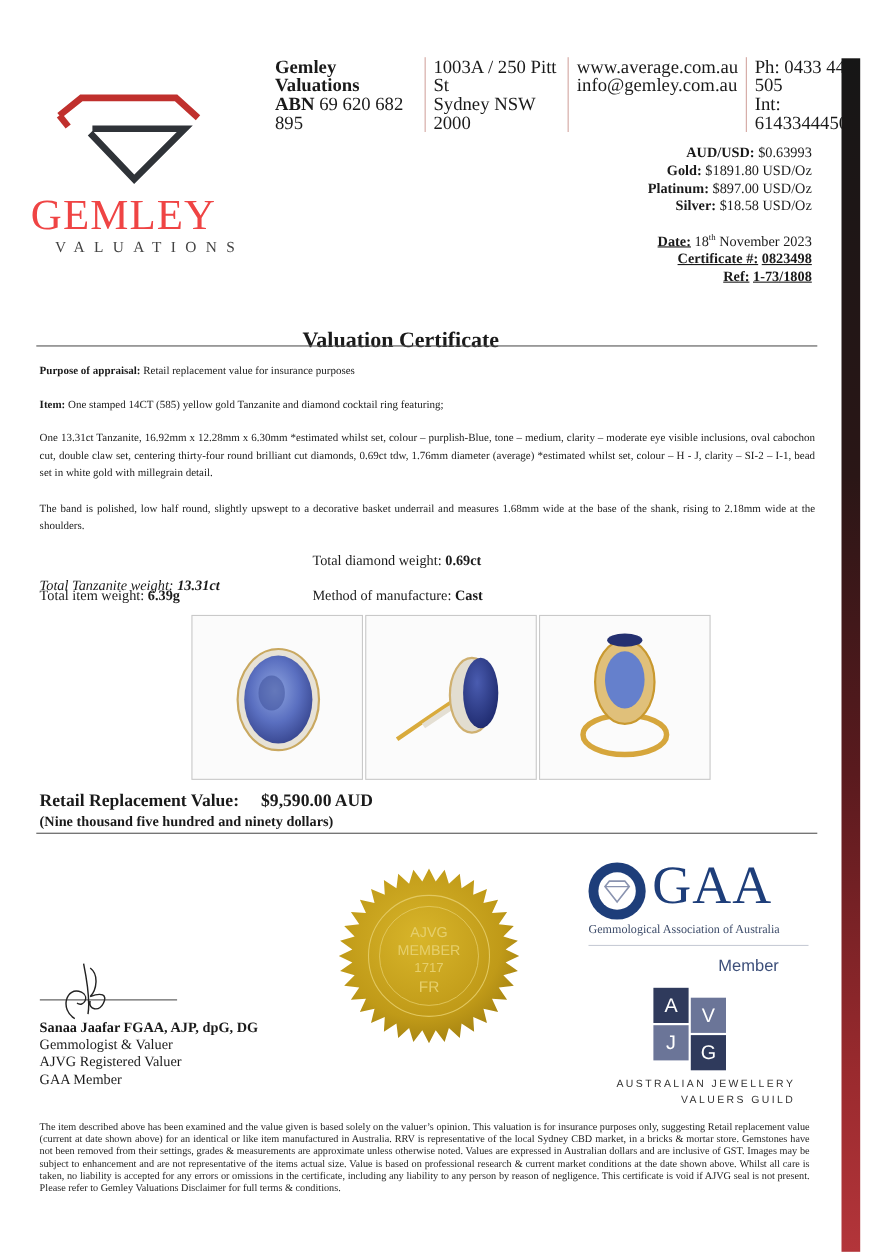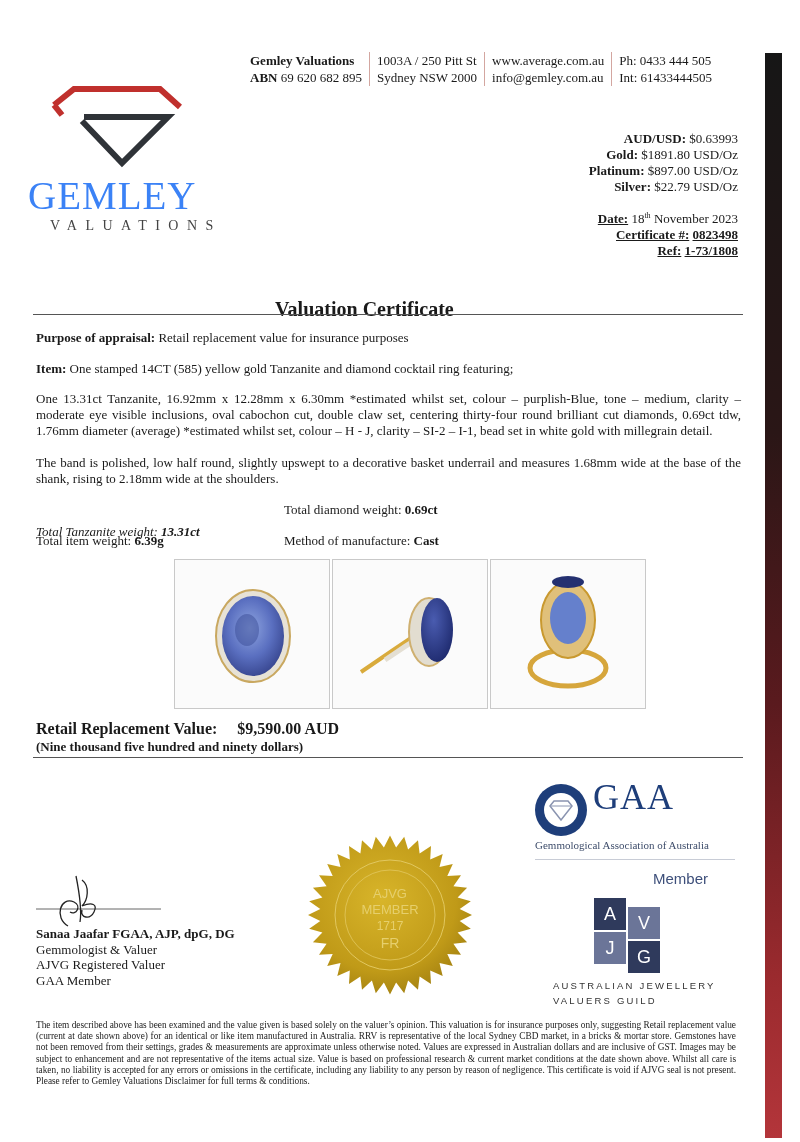--- a/index.html
+++ b/index.html
@@ -1,65 +1,65 @@
 <!DOCTYPE html>
 <html><head>
 <meta charset="utf-8">
 <style>
   html, body { margin:0; padding:0; }
   body { width:800px; height:1142px; background:#ffffff; position:relative; overflow:hidden;
          font-family:"Liberation Serif", "DejaVu Serif", serif; color:#1a1a1a; }
   .abs { position:absolute; }
   
-  .contact { top:52px; left:250px; display:flex; font-size:13px; line-height:17px; }
+  .contact { top:52px; left:250px; display:flex; font-size:17px; line-height:17px; }
   .contact .col { padding:0 7px; }
   .contact .col + .col { border-left:1.5px solid #d3a6a0; }
   .contact .col:first-child { padding-left:0; }
   .contact b { font-weight:bold; }
   
   .logo { top:85px; left:22px; width:220px; }
   .logo svg { display:block; margin-left:26px; }
-  .logo .brand { font-size:39px; color:#3b82f6; letter-spacing:1px; margin-top:6px; margin-left:6px; line-height:40px; }
+  .logo .brand { font-size:39px; color:#ef4444; letter-spacing:1px; margin-top:6px; margin-left:6px; line-height:40px; }
   .logo .sub { font-size:14px; color:#444; letter-spacing:8.5px; margin-left:28px; margin-top:2px; }
   
   .rates { top:131px; right:62px; text-align:right; font-size:13px; line-height:16px; }
   .rates b { font-weight:bold;text-align:center; }
   .dateblk { top:208px; right:62px; text-align:right; font-size:13px; line-height:16px; }
   .dateblk b { font-weight:bold;text-decoration:underline; }
   sup { font-size:8px; }
   
   .sidebar { top:53px; left:765px; width:17px; height:1085px;
              background:linear-gradient(to bottom,#161616 0%,#2a1616 35%,#5a1a1e 60%,#9a2a2e 85%,#b3353a 100%); }
   
   .title { top:298px; left:275px; font-size:20px; font-weight:bold; }
   .rule { left:33px; width:710px; height:0; border-top:1.5px solid #555; }
-  .body-text { left:36px; width:705px; font-size:13px; line-height:16px; }
+  .body-text { left:36px; width:705px; font-size:10px; line-height:16px; }
   .body-text b { font-weight:bold; }
   .row2 { left:36px; font-size:13px; }
   .row2 span b { font-weight:bold; }
   
   .photos { top:559px; left:174px; display:flex; gap:2px; }
   .photo { width:154px; height:148px; border:1px solid #c9c9c9; background:#fbfbfb; position:relative; overflow:hidden; }
   
   .rrv { top:720px; left:36px; font-size:16px; font-weight:bold; }
   .rrv .amt { margin-left:20px; }
   .rrv-words { top:739px; left:36px; font-size:13px; font-weight:bold; }
   
   .gaa { top:782px; left:533px; }
-  .gaa .letters { position:absolute; left:60px; top:-6px; font-size:36px; color:#1e3e7a; font-family:"Liberation Serif", serif; letter-spacing:1px; }
+  .gaa .letters { position:absolute; left:60px; top:-6px; font-size:49px; color:#1e3e7a; font-family:"Liberation Serif", serif; letter-spacing:1px; }
   .gaa .full { position:absolute; left:2px; top:57px; width:210px; font-size:11px; color:#3d4c6a; white-space:nowrap; }
   .gaa .line { position:absolute; left:2px; top:77px; width:200px; border-top:1px solid #c8ccd6; }
   .gaa .member { position:absolute; left:120px; top:88px; font-family:"Liberation Sans", sans-serif; font-size:15px; color:#3d4f7a; }
   
   .ajvg { top:898px; left:553px; width:170px; }
   .ajvg .boxes { position:relative; width:70px; height:74px; margin-left:41px; }
   .ajvg .b { position:absolute; width:32px; height:32px; color:#fff; font-family:"Liberation Sans", sans-serif; font-size:18px; text-align:center; line-height:32px; }
-  .ajvg .cap { font-family:"Liberation Sans", sans-serif; font-size:9.5px; letter-spacing:2.2px; color:#333; text-align:left; line-height:15px; margin-top:6px; }
-  
-  .seal { top:830px; left:300px; }
+  .ajvg .cap { font-family:"Liberation Sans", sans-serif; font-size:9.5px; letter-spacing:2.2px; color:#333; text-align:right; line-height:15px; margin-top:6px; }
+  
+  .seal { top:784px; left:300px; }
   
   .sig { top:866px; left:36px; }
   .sig-block { top:926px; left:36px; font-size:13px; line-height:15.5px; }
   .sig-block .name { font-weight:bold; }
   
   .disc { top:1020px; left:36px; width:700px; font-size:9.3px; line-height:11.2px; text-align:justify; color:#222; }
 </style>
 </head>
 <body>
 
@@ -89,21 +89,21 @@
     <polyline points="36,32 120,32 74,78 34,36" fill="none" stroke="#2f3338" stroke-width="6" stroke-linejoin="miter"></polyline>
   </svg>
   <div class="brand">GEMLEY</div>
   <div class="sub">VALUATIONS</div>
 </div>
 
 <div class="abs rates">
   <div><b>AUD/USD</b><b>:</b> <span>$0.63993</span></div>
   <div><b>Gold</b><b>:</b> <span>$1891.80 USD/Oz</span></div>
   <div><b>Platinum</b><b>:</b> <span>$897.00 USD/Oz</span></div>
-  <div><b>Silver</b><b>:</b> <span>$22.79 USD/Oz</span></div>
+  <div><b>Silver</b><b>:</b> <span>$18.58 USD/Oz</span></div>
 </div>
 
 <div class="abs dateblk">
   <div><b>Date:</b> <span>18</span><sup>th</sup> <span>November 2023</span></div>
   <div><b>Certificate #:</b> <b>0823498</b></div>
   <div><b>Ref:</b> <b>1-73/1808</b></div>
 </div>
 
 <div class="abs sidebar"></div>
 

